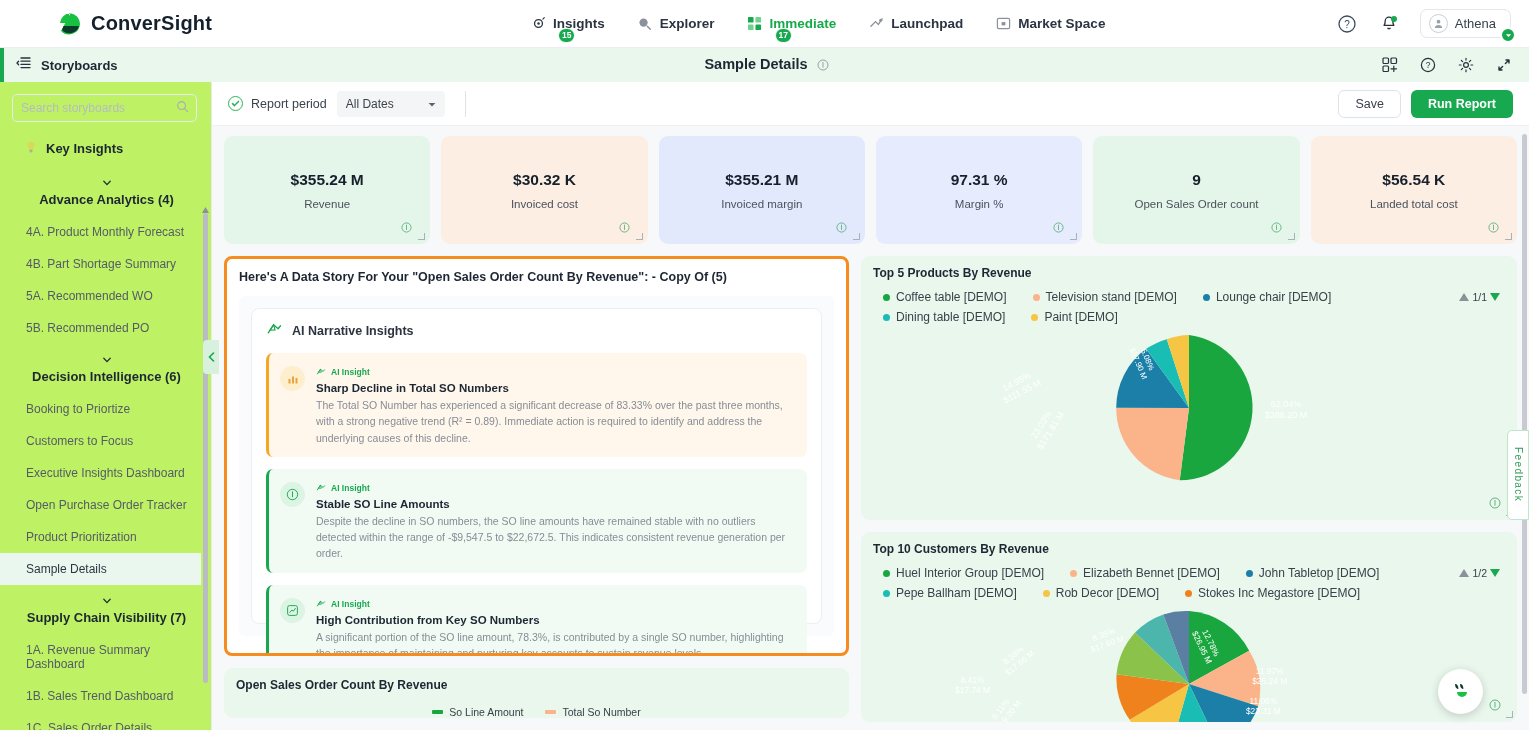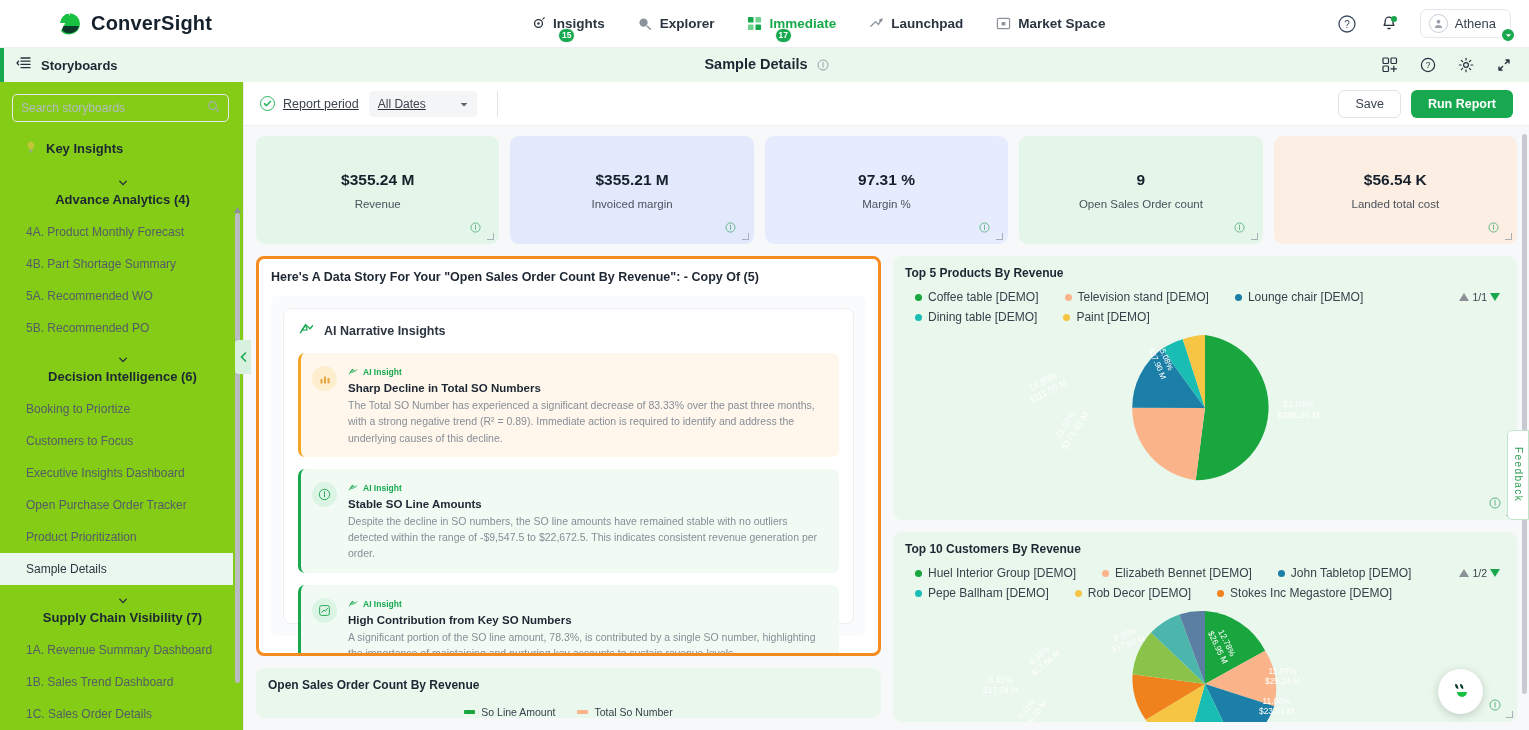--- a/index.html
+++ b/index.html
@@ -46,21 +46,21 @@
   }
   .sb-left { display: flex; align-items: center; gap: 9px; margin-left: 12px; }
   .sb-title { font-size: 13px; font-weight: 700; color: #1d2733; }
   .sh-center { position: absolute; left: 0; right: 0; text-align: center; font-size: 14.5px;
                font-weight: 700; color: #1d2733; pointer-events: none; }
   .sh-center .inf { display: inline-block; vertical-align: -2px; margin-left: 5px; }
   .sh-right { position: absolute; right: 14px; display: flex; align-items: center; gap: 16px; }
   
   .body-row { display: flex; height: 648px; }
   
-  .sidebar { width: 244px; background: #84cc16; border-right: 1px solid #e7eaee; position: relative;
+  .sidebar { width: 212px; background: #bef264; border-right: 1px solid #e7eaee; position: relative;
              display: flex; flex-direction: column; }
   .search-row { padding: 12px 14px 10px 12px; }
   .search-box { height: 28px; border: 1px solid #e6e9ed; border-radius: 5px; display: flex;
                 align-items: center; padding: 0 8px; }
   .search-box input { border: 0; outline: 0; flex: 1; font-size: 12px; color: #333;
                       font-family: "Liberation Sans", sans-serif; background: transparent; }
   .search-box input::placeholder { color: #b6bbc2; }
   .key-insights { display: flex; align-items: center; gap: 8px; padding: 8px 0 10px 24px;
                   font-size: 13px; font-weight: 700; color: #1d2733; cursor: pointer; }
   .nav-scroll { flex: 1; overflow: hidden; position: relative; padding-right: 10px; }
@@ -69,21 +69,21 @@
   .chev { width: 10px; height: 10px; flex: none; }
   .leaf { padding: 9px 10px 9px 26px; font-size: 12px; color: #545c66; cursor: pointer; }
   .leaf.active { background: #eaf7ee; color: #2d3640; }
   .sb-scrollbar { position: absolute; right: 3px; top: 46px; width: 5px; height: 470px;
                   background: #b9bdc3; border-radius: 3px; }
   .sb-arrow { position: absolute; right: 1px; width: 9px; height: 9px; }
   .collapse-tab { position: absolute; right: -8px; top: 258px; width: 16px; height: 34px;
                   background: #d8f0de; border-radius: 4px 0 0 4px; display: flex; align-items: center;
                   justify-content: center; cursor: pointer; z-index: 6; }
   
-  .main { flex: 1; position: relative; overflow: hidden; background: #f7f8fa; text-decoration: underline; }
+  .main { flex: 1; position: relative; overflow: hidden; background: #f7f8fa; }
   .toolbar { height: 44px; background: #fff; display: flex; align-items: center; position: relative;
              border-bottom: 1px solid #eef0f3; }
   .rp { display: flex; align-items: center; gap: 8px; margin-left: 16px; font-size: 12.5px; color: #3b434d; }
   .check-circ { width: 15px; height: 15px; border-radius: 50%; border: 1.3px solid #2ab45c;
                 display: flex; align-items: center; justify-content: center; }
   .dd { margin-left: 10px; width: 108px; height: 26px; background: #f3f5f7; border-radius: 4px;
         display: flex; align-items: center; justify-content: space-between; padding: 0 9px;
         font-size: 12px; color: #3b434d; cursor: pointer; }
   .vdiv { width: 1px; height: 26px; background: #dfe3e8; margin-left: 20px; }
   .tb-right { position: absolute; right: 16px; display: flex; align-items: center; gap: 10px; }
@@ -422,20 +422,29 @@
       <div class="kpis">
         <div class="kpi" style="background:#e4f6e9">
           <span class="val">$355.24 M</span>
           <span class="lbl">Revenue</span>
           <span class="inf"><svg width="11" height="11" viewBox="0 0 12 12">
                 <circle cx="6" cy="6" r="5" fill="none" stroke="#4fae77" stroke-width=".9"></circle>
                 <path d="M6 5v3.2M6 3.4v.9" stroke="#4fae77" stroke-width=".9" stroke-linecap="round"></path>
               </svg></span>
           <span class="rsz"></span>
         </div>
+        <div class="kpi" style="background:#fceee3">
+          <span class="val">$30.32 K</span>
+          <span class="lbl">Invoiced cost</span>
+          <span class="inf"><svg width="11" height="11" viewBox="0 0 12 12">
+                <circle cx="6" cy="6" r="5" fill="none" stroke="#4fae77" stroke-width=".9"></circle>
+                <path d="M6 5v3.2M6 3.4v.9" stroke="#4fae77" stroke-width=".9" stroke-linecap="round"></path>
+              </svg></span>
+          <span class="rsz"></span>
+        </div>
         <div class="kpi" style="background:#e3e9fd">
           <span class="val">$355.21 M</span>
           <span class="lbl">Invoiced margin</span>
           <span class="inf"><svg width="11" height="11" viewBox="0 0 12 12">
                 <circle cx="6" cy="6" r="5" fill="none" stroke="#4fae77" stroke-width=".9"></circle>
                 <path d="M6 5v3.2M6 3.4v.9" stroke="#4fae77" stroke-width=".9" stroke-linecap="round"></path>
               </svg></span>
           <span class="rsz"></span>
         </div>
         <div class="kpi" style="background:#e6ecfe">

